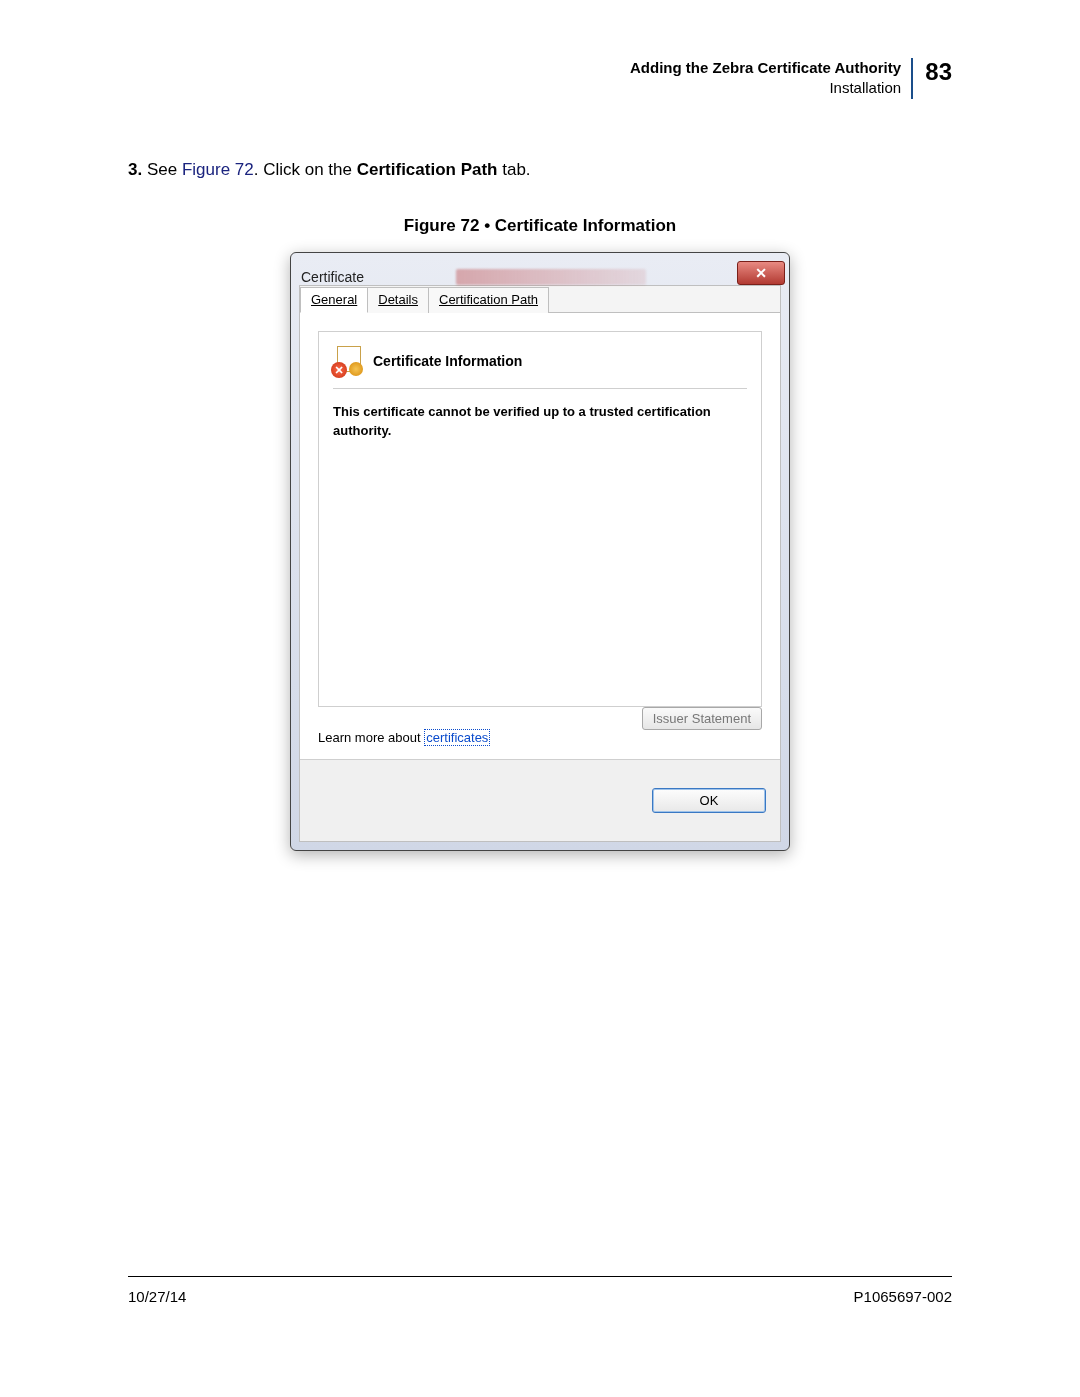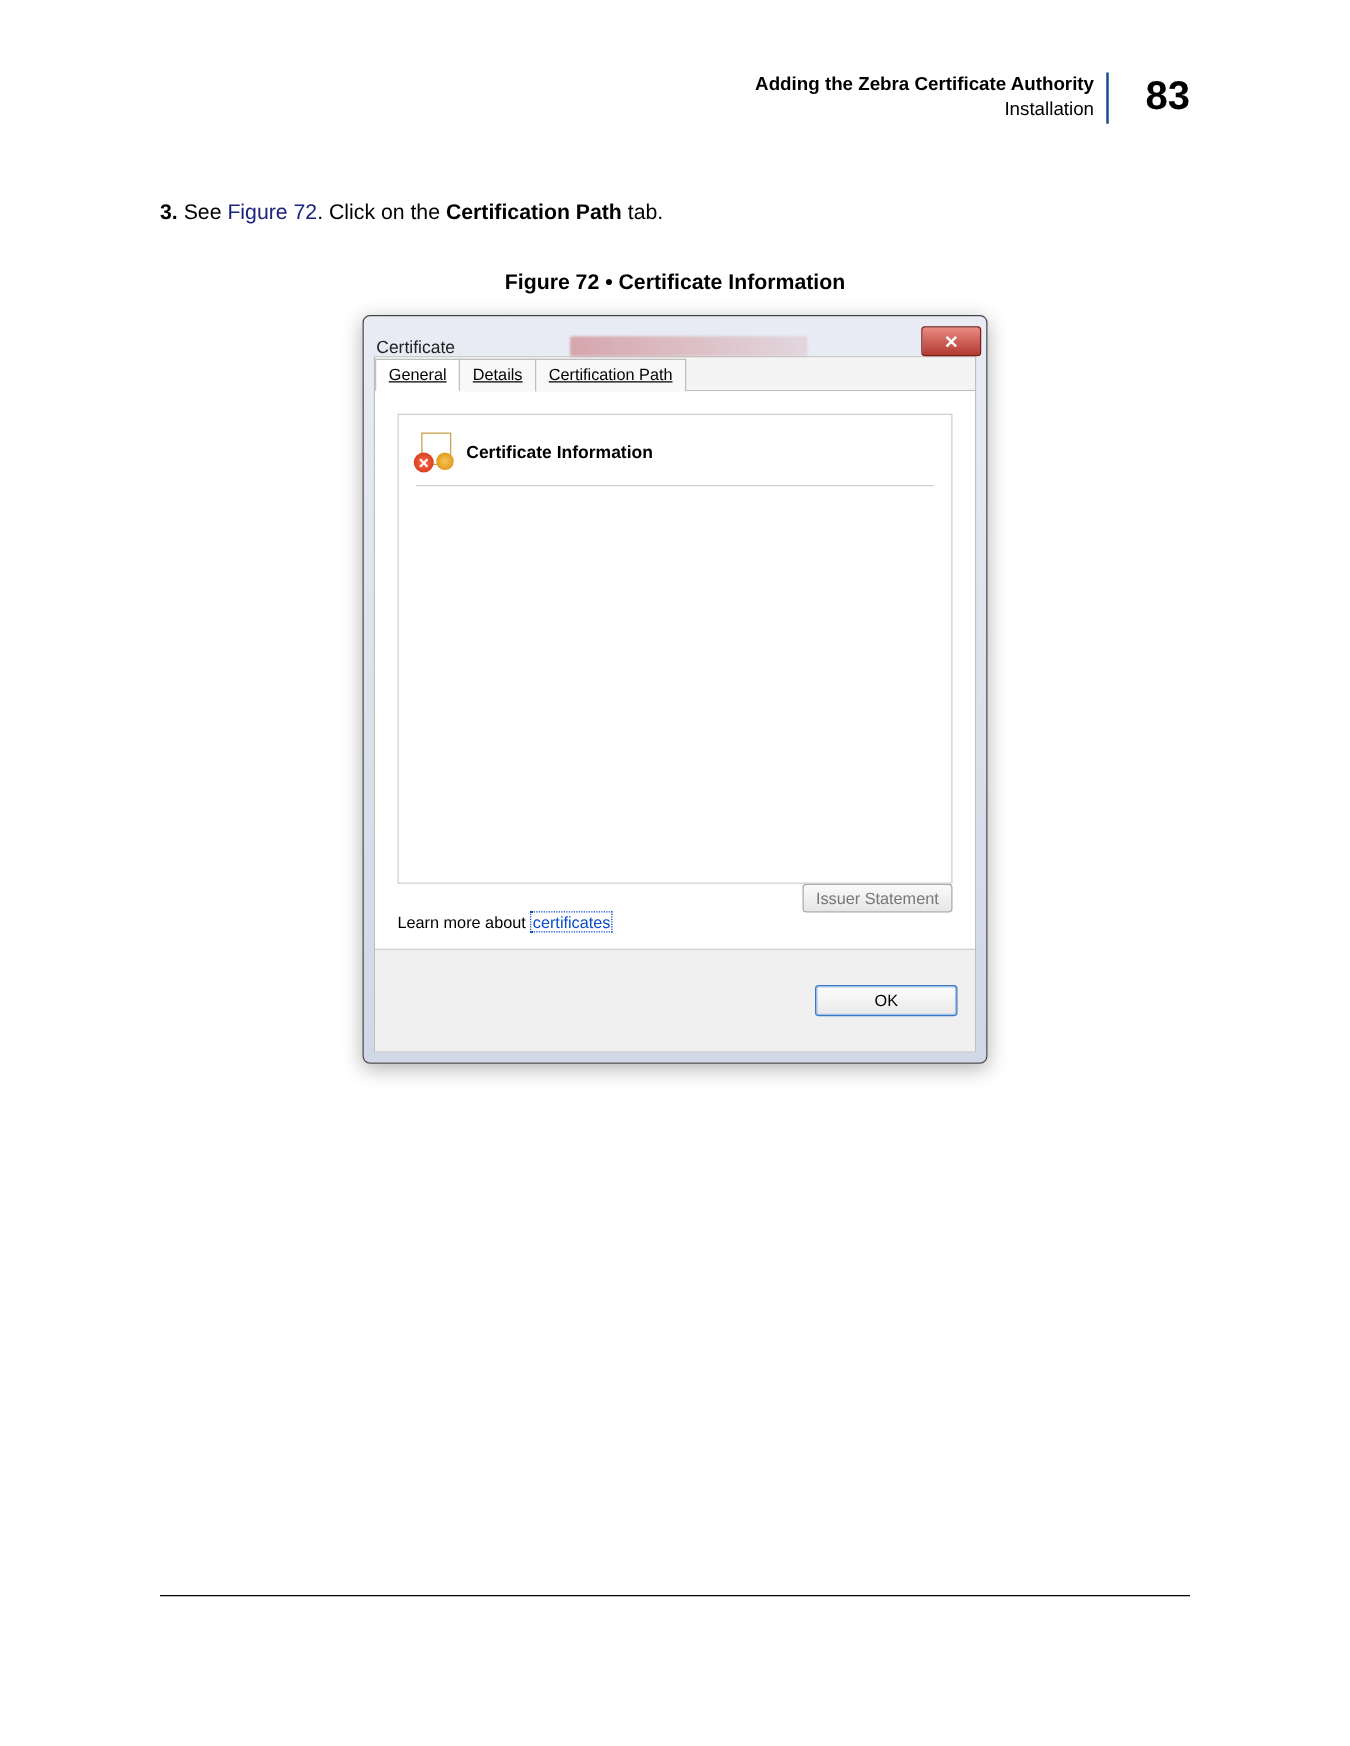--- a/index.html
+++ b/index.html
@@ -25,25 +25,25 @@
     font-size: 15px;
   }
   .header-divider {
     border-right: 2px solid #1a4e8a;
     padding-right: 10px;
     display: inline-block;
     line-height: 1.35;
   }
   .header-title { font-weight: bold; }
   .page-number {
-    font-size: 32px;
+    font-size: 24px;
     font-weight: bold;
     display: inline-block;
     vertical-align: top;
-    margin-left: 25px;
+    margin-left: 8px;
     color: #000;
   }
   .body-text {
     position: absolute;
     top: 160px;
     left: 128px;
     right: 128px;
     font-size: 17px;
   }
   .step-num { font-weight: bold; }
@@ -273,33 +273,38 @@
           <div class="tab-content">
             <div class="cert-info-box">
               <div class="cert-head">
                 <div class="cert-icon">
                   <div class="doc"></div>
                   <div class="ribbon"></div>
                   <div class="badge">✕</div>
                 </div>
                 <div class="cert-title">Certificate Information</div>
               </div>
+              <div class="cert-msg">This certificate cannot be verified up to a trusted certification authority.</div>
 
             </div>
             <div class="issuer-btn">
               <span>Issuer Statement</span>
             </div>
             <div class="learn-line">
               <span>Learn more about </span><a href="#" class="link"><span>certificates</span></a>
             </div>
           </div>
           <div class="dialog-footer">
             <span class="ok-btn">
               <span>OK</span>
             </span>
           </div>
         </div>
       </div>
     </div>
   </div>
 
   <div class="footer-line"></div>
+  <div class="footer-text">
+    <span>10/27/14</span>
+    <span>P1065697-002</span>
+  </div>
 </div>
 
 </body></html>

